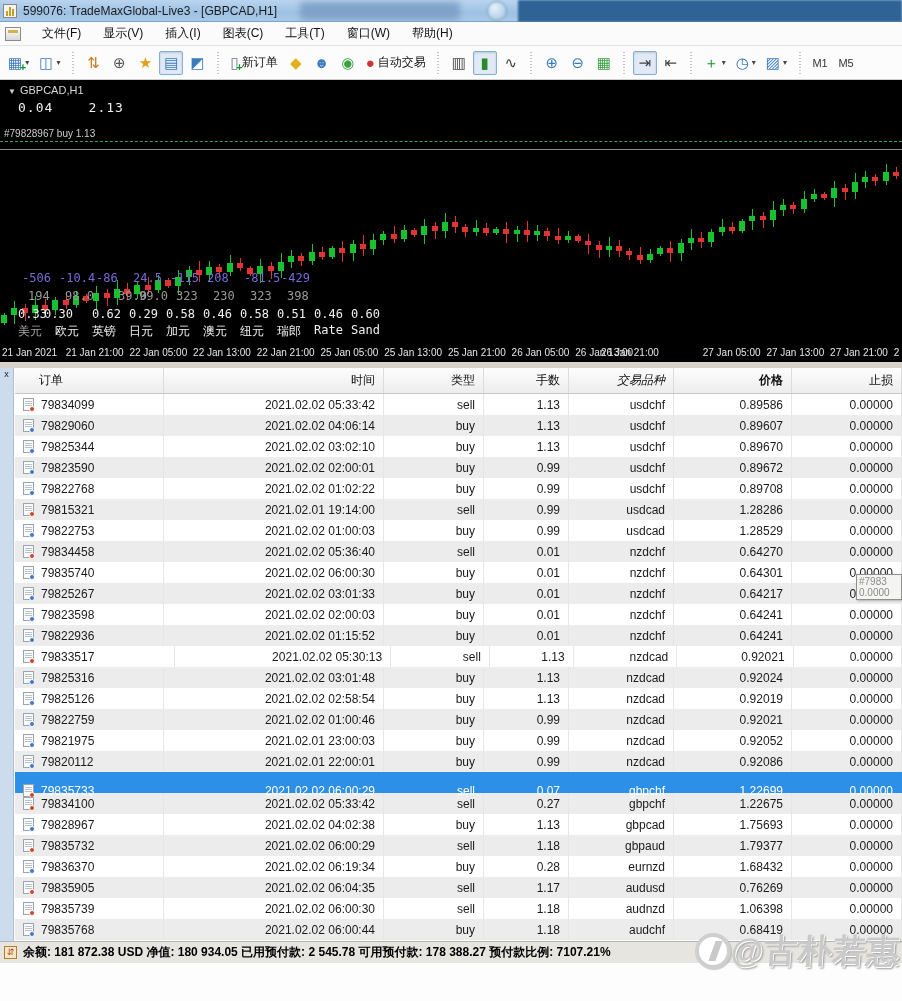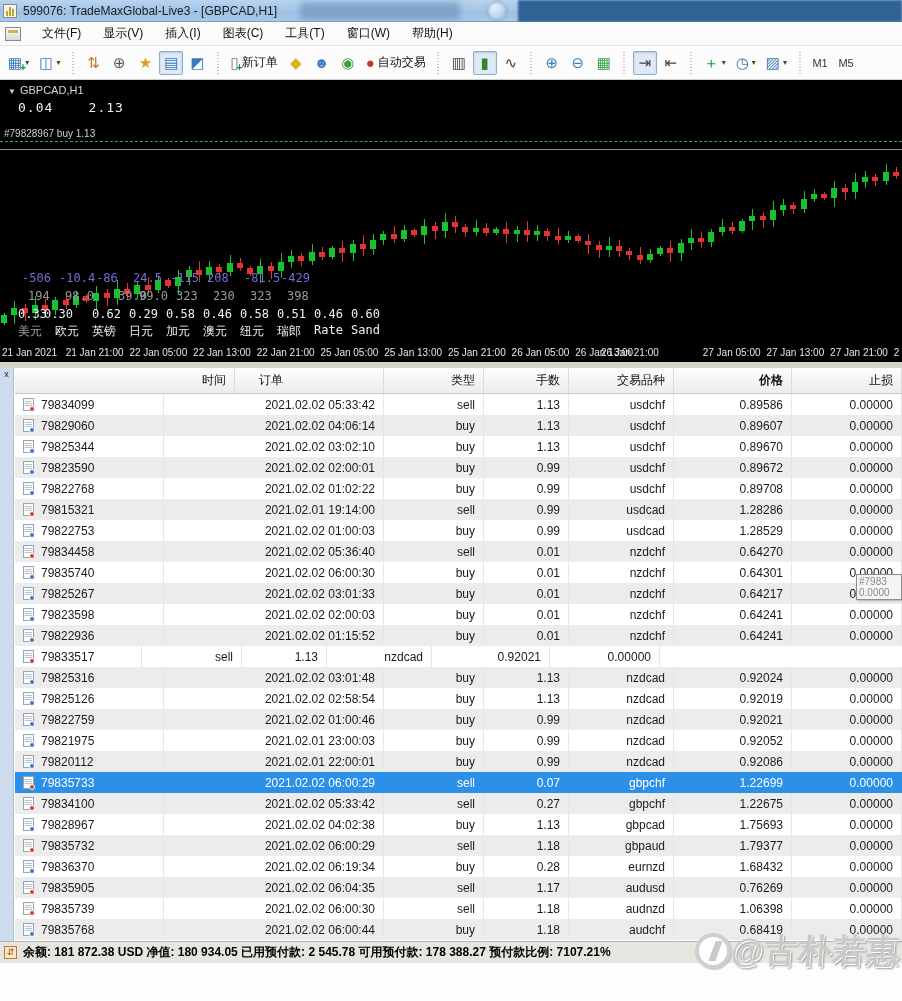--- a/index.html
+++ b/index.html
@@ -78,21 +78,21 @@
     border-bottom:1px solid #c6c6c6; }
   .th { display:flex; align-items:center; height:100%; font-size:12px; color:#111;
     border-right:1px solid #dcdcdc; padding:0 8px; }
   .th.right { justify-content:flex-end; }
   .rows {}
   .row { display:flex; height:21px; }
   .row.alt { background:#ececec; }
   .row.selected { background:#2c8fe8; color:#fff; }
   .cell { display:flex; align-items:center; height:100%; padding:0 8px; border-right:1px solid #e6e6e6;
     font-size:12px; color:#1a1a1a; white-space:nowrap; overflow:hidden; }
-  .row.selected .cell { color:#fff; border-right-color:transparent; }
+  .row.selected .cell { color:#fff; border-right-color:transparent;margin-top:8px; }
   .cell.right { justify-content:flex-end; }
   .doc-ico { width:11px; height:13px; background:#fff; border:1px solid #9aa4b0; position:relative; margin-right:7px;
     box-shadow:inset 0 0 0 1px #f6f8fa; flex:none; }
   .doc-ico::before { content:""; position:absolute; left:1px; top:2px; width:7px; height:1px; background:#b8c2cc;
     box-shadow:0 2px 0 #b8c2cc,0 4px 0 #b8c2cc; }
   .doc-ico .dot { position:absolute; right:-2px; bottom:-2px; width:6px; height:6px; border-radius:50%; border:1px solid #fff; }
   .dot.sell { background:#cc4422; }
   .dot.buy { background:#3a78c8; }
 
   .ghost-tip { position:absolute; left:856px; top:206px; width:46px; min-height:24px; background:#f4f4f2;
@@ -494,25 +494,25 @@
   </div>
 
   <div class="panel-gap"></div>
 
   <div class="terminal">
     <div class="left-strip">
       <div class="panel-close">x</div>
     </div>
     <div class="tbl">
       <div class="tbl-header" id="thead">
+          <div class="th" style="width: 149px; padding-left: 24px;">订单</div>
           <div class="th right" style="width: 220px;">时间</div>
-          <div class="th" style="width: 149px; padding-left: 24px;">订单</div>
           <div class="th right" style="width: 100px;">类型</div>
           <div class="th right" style="width: 85px;">手数</div>
-          <div class="th right" style="width: 105px;">交易品种</div>
+          <div class="th right" style="width: 105px; font-style: italic;">交易品种</div>
           <div class="th right" style="width: 118px; font-weight: bold;">价格</div>
           <div class="th right" style="width: 110px;">止损</div>
         </div>
       <div class="rows" id="tbody">
           <div class="row">
             <div class="cell" style="width: 149px;">
               <span class="doc-ico">
                 <span class="dot sell"></span>
               </span>
               <span>79834099</span>
@@ -672,26 +672,27 @@
               <span>79822936</span>
             </div>
             <div class="cell right" style="width: 220px;">2021.02.02 01:15:52</div>
             <div class="cell right" style="width: 100px;">buy</div>
             <div class="cell right" style="width: 85px;">0.01</div>
             <div class="cell right" style="width: 105px;">nzdchf</div>
             <div class="cell right" style="width: 118px;">0.64241</div>
             <div class="cell right" style="width: 110px;">0.00000</div>
           </div>
           <div class="row">
-            <div class="cell" style="width: 127px;">
+            <div class="cell" style="width: 162px;">
               <span class="doc-ico">
                 <span class="dot sell"></span>
               </span>
               <span>79833517</span>
             </div>
+            <div class="cell right" style="width: 220px;">2021.02.02 05:30:13</div>
             <div class="cell right" style="width: 100px;">sell</div>
             <div class="cell right" style="width: 85px;">1.13</div>
             <div class="cell right" style="width: 105px;">nzdcad</div>
             <div class="cell right" style="width: 118px;">0.92021</div>
             <div class="cell right" style="width: 110px;">0.00000</div>
           </div>
           <div class="row alt">
             <div class="cell" style="width: 149px;">
               <span class="doc-ico">
                 <span class="dot buy"></span>

